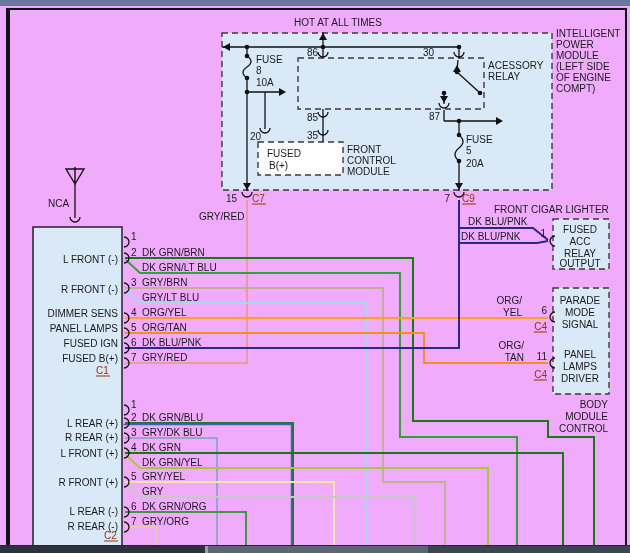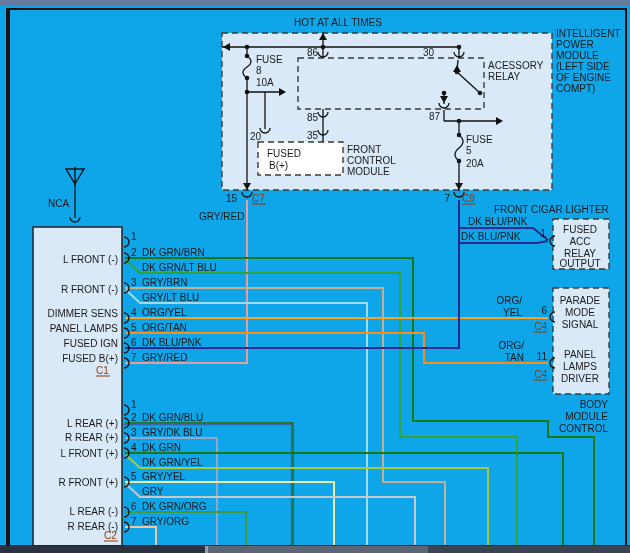--- a/index.html
+++ b/index.html
@@ -1,16 +1,16 @@
 <!DOCTYPE html>
 <html><head>
 <meta charset="utf-8">
 <style>
   html,body{margin:0;padding:0;background:#fff;}
-  #stage{position:relative;width:630px;height:553px;background:#0ea5e9;overflow:hidden;}
+  #stage{position:relative;width:630px;height:553px;background:#f0abfc;overflow:hidden;}
   svg{position:absolute;left:0;top:0;}
   text{font-family:"Liberation Sans","DejaVu Sans",sans-serif;font-size:10px;fill:#1a1a1a;}
   .end{text-anchor:end}.mid{text-anchor:middle}
   .ref{fill:#993300;}
   .bluebox{fill:#d9e9f8;stroke:#3a3a3a;stroke-width:1.4;}
   .whitebox{fill:#ffffff;stroke:#3a3a3a;stroke-width:1.4;}
   .nofill{fill:none;stroke:#3a3a3a;stroke-width:1.4;}
   .dash{stroke-dasharray:6 4;}
   .solidbox{fill:#d9e9f8;stroke:#222;stroke-width:1.5;}
   .refline{stroke:#993300;stroke-width:1;}

